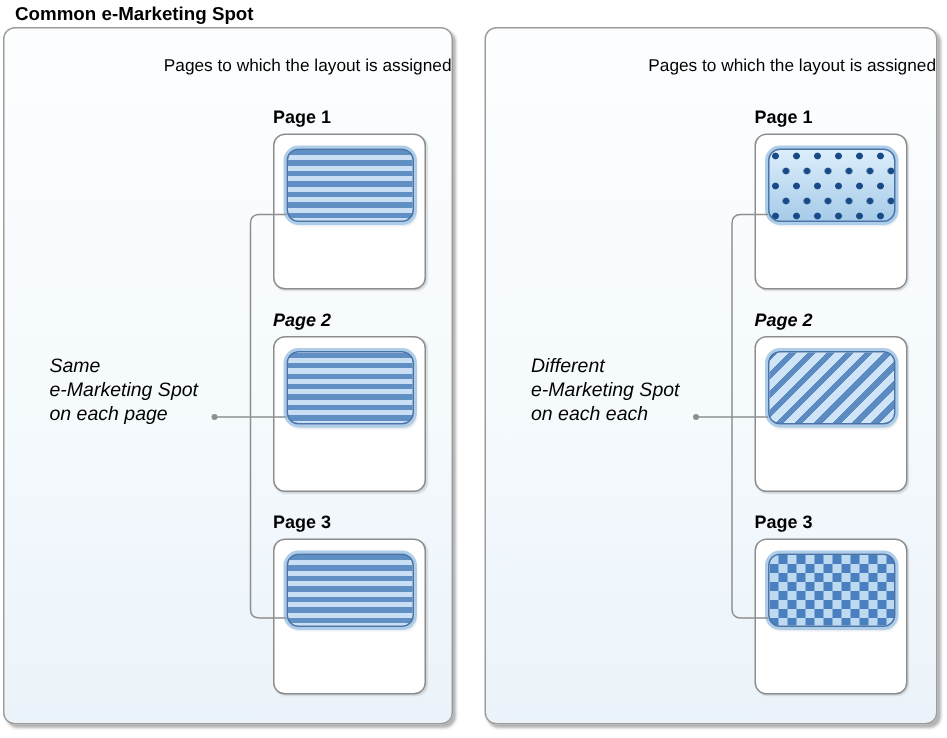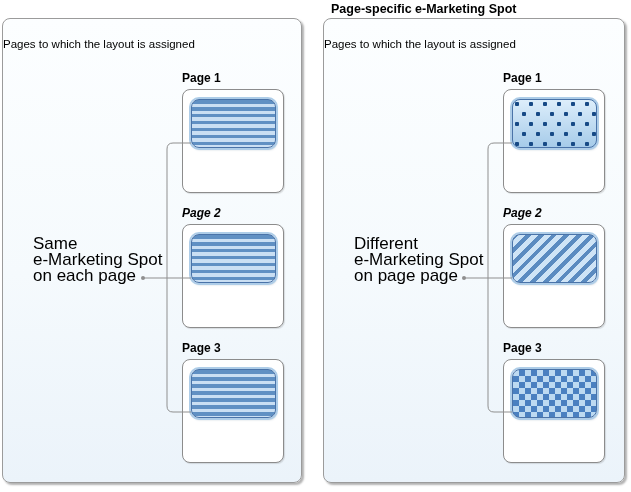--- a/index.html
+++ b/index.html
@@ -19,21 +19,21 @@
     font-size:12.5px;font-weight:bold;white-space:nowrap;
   }
   .panel{
     position:absolute;top:18px;left:0;right:0;height:463px;
     border:1px solid #9b9b9b;border-radius:8px;
     background:linear-gradient(180deg,#fcfeff 0%,#f5fafd 55%,#ebf3fa 100%);
     box-shadow:2px 2px 2px rgba(0,0,0,0.30);
   }
   .panel-heading{
     position:absolute;top:19px;left:0;width:100%;
-    text-align:left;font-size:11.5px;
+    text-align:right;font-size:11.5px;
   }
   .page-label{
     position:absolute;left:179px;width:102px;
     text-align:left;font-size:12px;font-weight:bold;
   }
   .page-box{
     position:absolute;left:179px;width:100px;height:102px;
     background:#ffffff;border:1px solid #8c8c8c;border-radius:8px;
     box-shadow:1px 1px 1px rgba(0,0,0,0.12);
   }
@@ -64,31 +64,33 @@
     background-position:4px 4px,11px 14px,0 0;
   }
   .pattern-diagonal-stripes{
     background:repeating-linear-gradient(135deg,#5b8bc0 0px,#5b8bc0 4px,#cfe4f6 4px,#cfe4f6 9px);
   }
   .pattern-checkerboard{
     background:conic-gradient(#4a80c0 0 25%,#bddaf1 0 50%,#4a80c0 0 75%,#bddaf1 0) 0 0 / 12px 12px;
   }
   .side-note{
     position:absolute;left:30px;top:217px;
-    font-size:17px;line-height:16px;
+    font-size:13px;line-height:16px;
     white-space:pre-line;
+    font-style:italic;
   }
   .connector{position:absolute;top:18px;left:0;pointer-events:none;}
   .connector line,.connector path{stroke:#8f8f8f;stroke-width:1;fill:none;}
   .connector circle{fill:#8f8f8f;}
 </style>
 </head>
 <body>
 
 <div class="panel-group left">
+  <div class="panel-title">Common e-Marketing Spot</div>
   <div class="panel">
     <div class="panel-heading">Pages to which the layout is assigned</div>
 
     <div class="section sec1">
       <div class="page-label">Page 1</div>
       <div class="page-box"></div>
       <div class="spot pattern-horizontal-stripes"></div>
     </div>
     <div class="section sec2">
       <div class="page-label">Page 2</div>
@@ -107,21 +109,20 @@
 
     <svg class="connector" width="300" height="463">
       <circle cx="140" cy="241" r="2"></circle>
       <line x1="140" y1="241" x2="188" y2="241"></line>
       <path d="M188,106 H170 Q164,106 164,112 V369 Q164,375 170,375 H188"></path>
     </svg>
   </div>
 </div>
 
 <div class="panel-group right">
-  <div class="panel-title">Page-specific e-Marketing Spot</div>
   <div class="panel">
     <div class="panel-heading">Pages to which the layout is assigned</div>
 
     <div class="section sec1">
       <div class="page-label">Page 1</div>
       <div class="page-box"></div>
       <div class="spot pattern-dots"></div>
     </div>
     <div class="section sec2">
       <div class="page-label">Page 2</div>
@@ -129,21 +130,21 @@
       <div class="spot pattern-diagonal-stripes"></div>
     </div>
     <div class="section sec3">
       <div class="page-label">Page 3</div>
       <div class="page-box"></div>
       <div class="spot pattern-checkerboard"></div>
     </div>
 
     <div class="side-note">Different
 e-Marketing Spot
-on page page</div>
+on each each</div>
 
     <svg class="connector" width="302" height="463">
       <circle cx="140" cy="241" r="2"></circle>
       <line x1="140" y1="241" x2="188" y2="241"></line>
       <path d="M188,106 H170 Q164,106 164,112 V369 Q164,375 170,375 H188"></path>
     </svg>
   </div>
 </div>
 
 </body></html>

